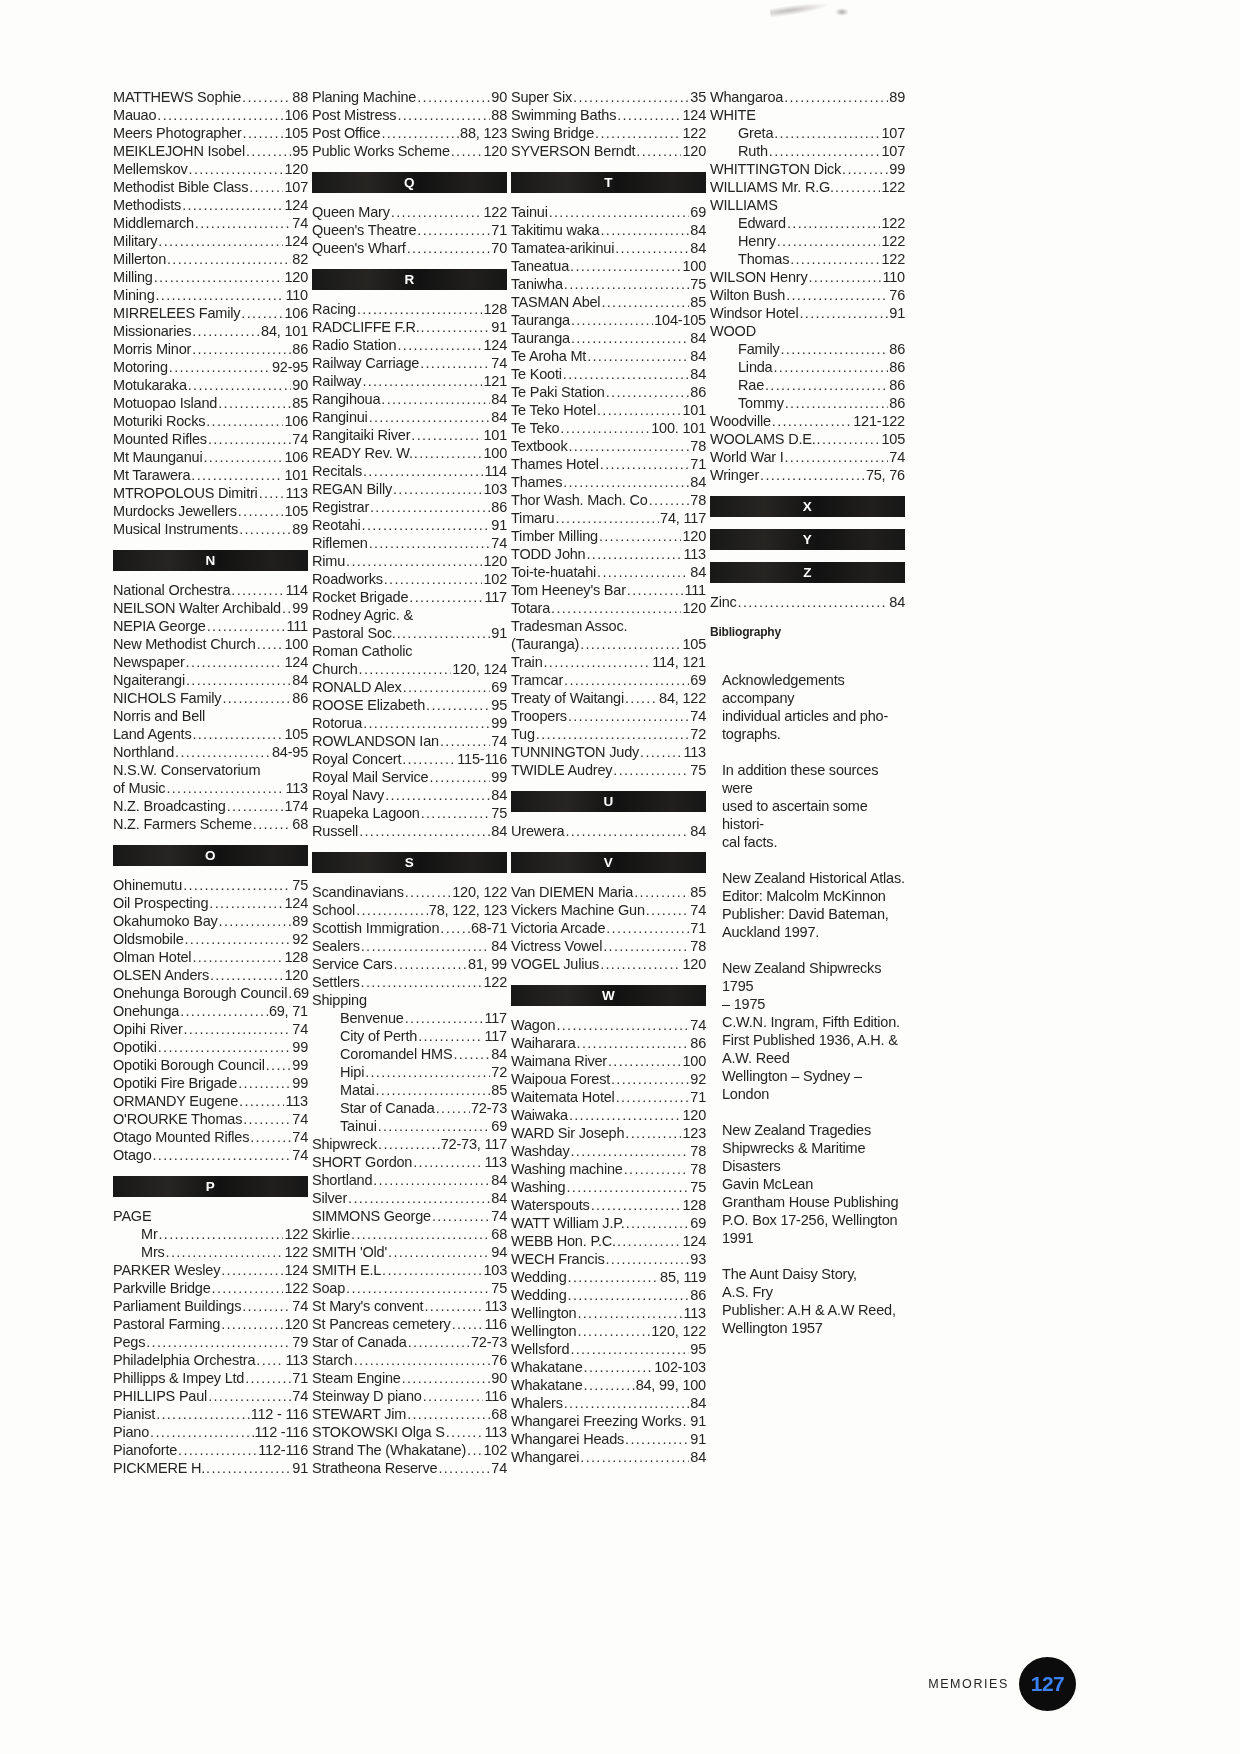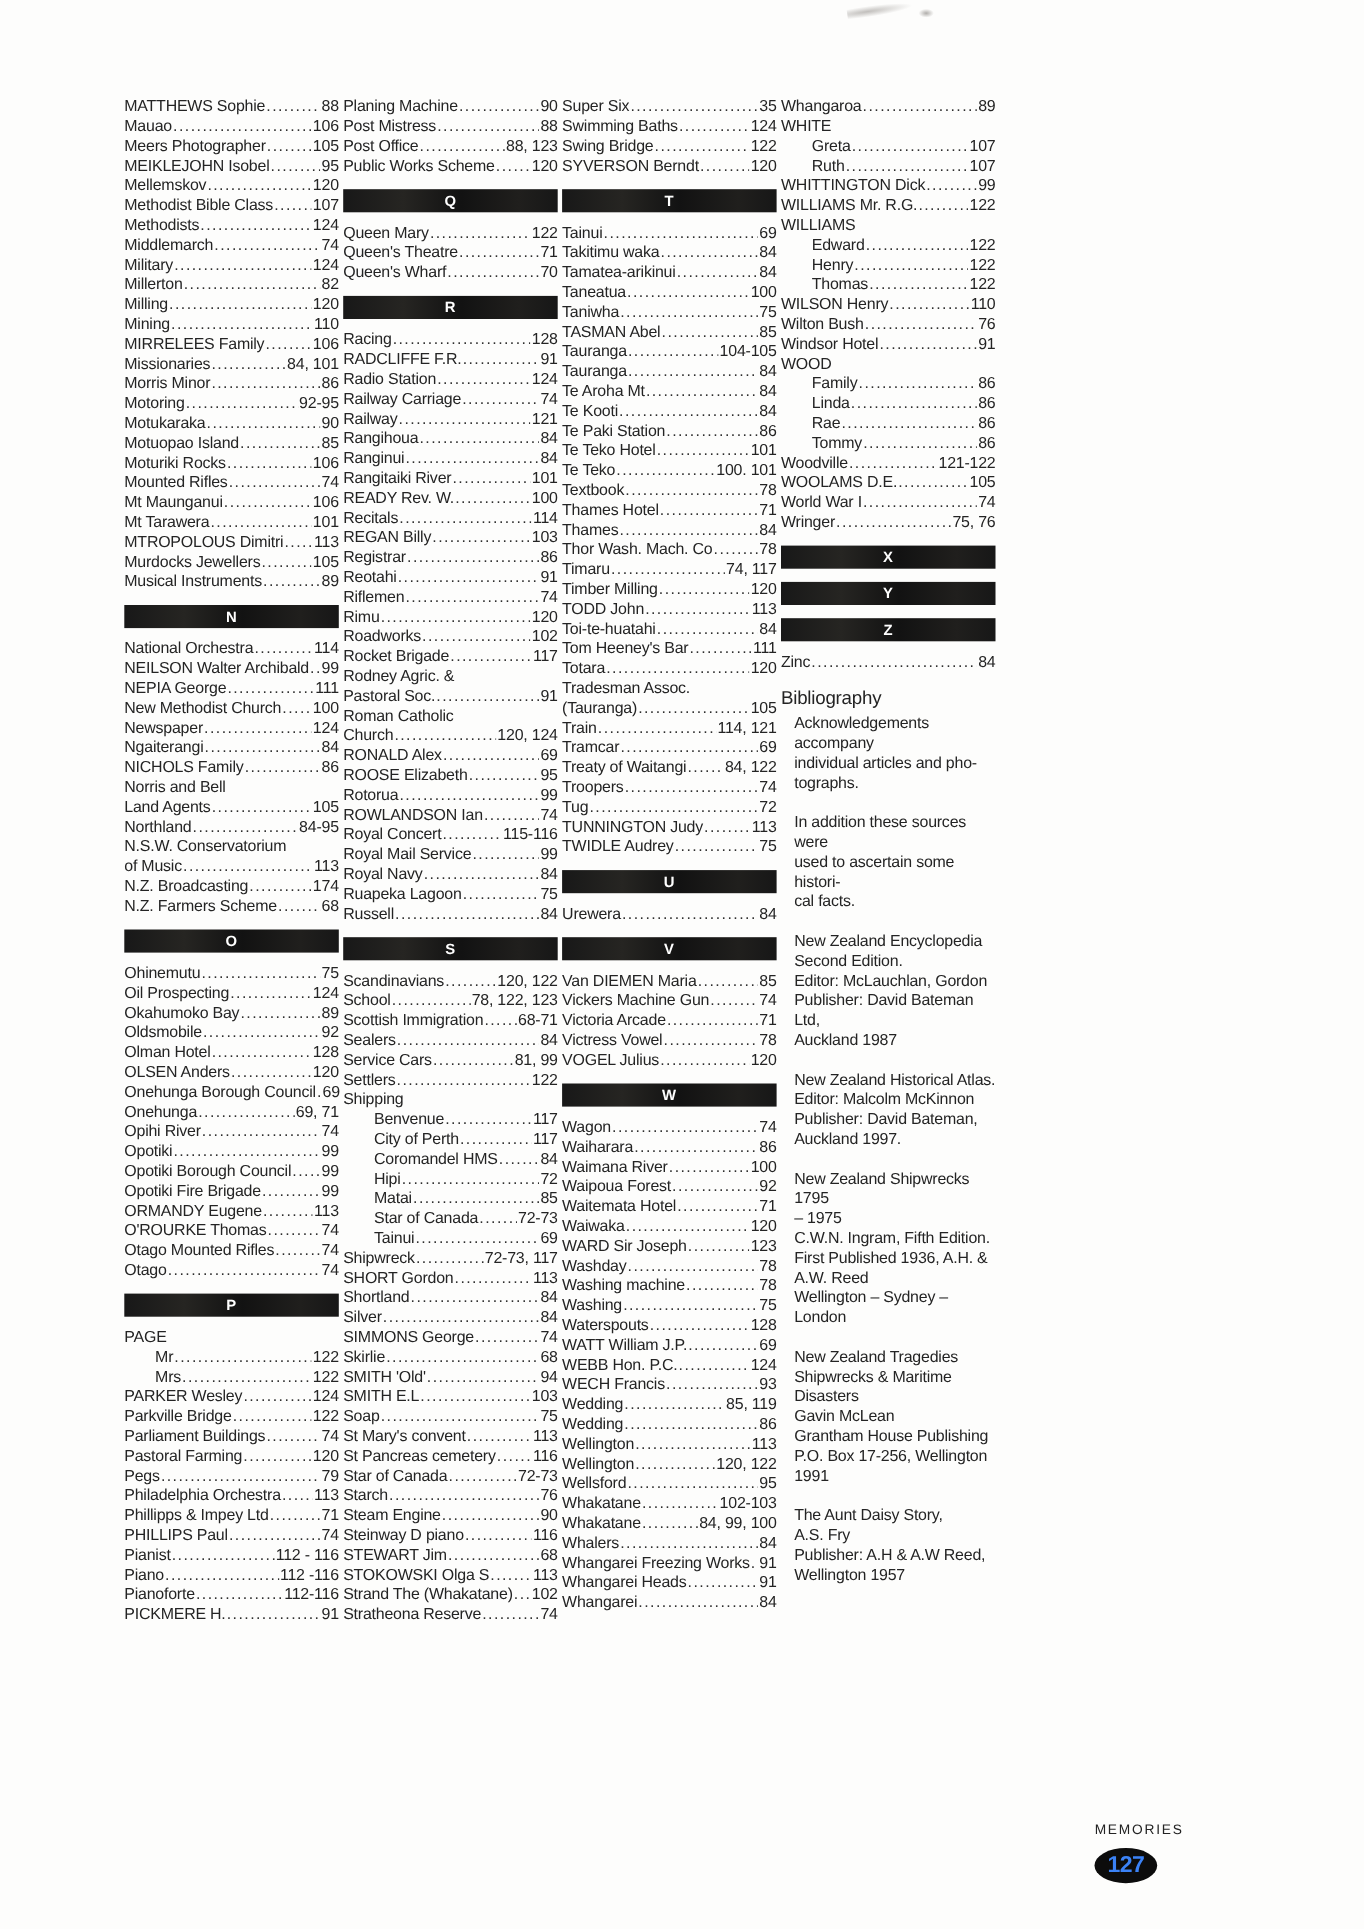--- a/index.html
+++ b/index.html
@@ -37,28 +37,28 @@
     letter-spacing:1.3px;font-size:14.5px;
   }
   .entry .pg{flex:0 0 auto;}
   .bar{
     height:21px;margin:12px 0 10px 0;
     background:linear-gradient(90deg,#181818,#262522 28%,#121212 55%,#201f1d 82%,#171717);
     color:#fff;text-align:center;
     font-size:13.5px;font-weight:700;line-height:21px;
     letter-spacing:.5px;
   }
-  .bib-title{font-size:17px;font-weight:400;margin:14px 0 4px 0;letter-spacing:-0.2px;}
+  .bib-title{font-size:12px;font-weight:700;margin:14px 0 32px 0;letter-spacing:-0.2px;}
   .bib-para{
     font-size:14.5px;line-height:18px;letter-spacing:-0.2px;
     white-space:pre-line;margin:0 0 18px 12px;
   }
   .footer{
     position:absolute;right:164px;bottom:42px;height:56px;
-    display:flex;gap:10px;flex-direction:column;
+    display:flex;align-items:center;gap:10px;
   }
   .memories{
     font-size:12.5px;letter-spacing:1.6px;color:#242424;
   }
   .pagenum{
     width:57px;height:54px;border-radius:50%;
     background:#0c0c0c;color:#3b82f6;
     display:flex;align-items:center;justify-content:center;
     font-size:21px;font-weight:700;letter-spacing:-0.5px;
   }
@@ -1224,25 +1224,20 @@
       </div>
     <div>
       <div class="bib-title">Bibliography</div>
       <div id="bib-paras">
           <div class="bib-para">Acknowledgements accompany
 individual articles and pho-
 tographs.</div>
           <div class="bib-para">In addition these sources were
 used to ascertain some histori-
 cal facts.</div>
-          <div class="bib-para">New Zealand Encyclopedia
-Second Edition.
-Editor: McLauchlan, Gordon
-Publisher: David Bateman Ltd,
-Auckland 1987</div>
           <div class="bib-para">New Zealand Historical Atlas.
 Editor: Malcolm McKinnon
 Publisher: David Bateman,
 Auckland 1997.</div>
           <div class="bib-para">New Zealand Shipwrecks 1795
 – 1975
 C.W.N. Ingram, Fifth Edition.
 First Published 1936, A.H. &amp;
 A.W. Reed
 Wellington – Sydney – London</div>

